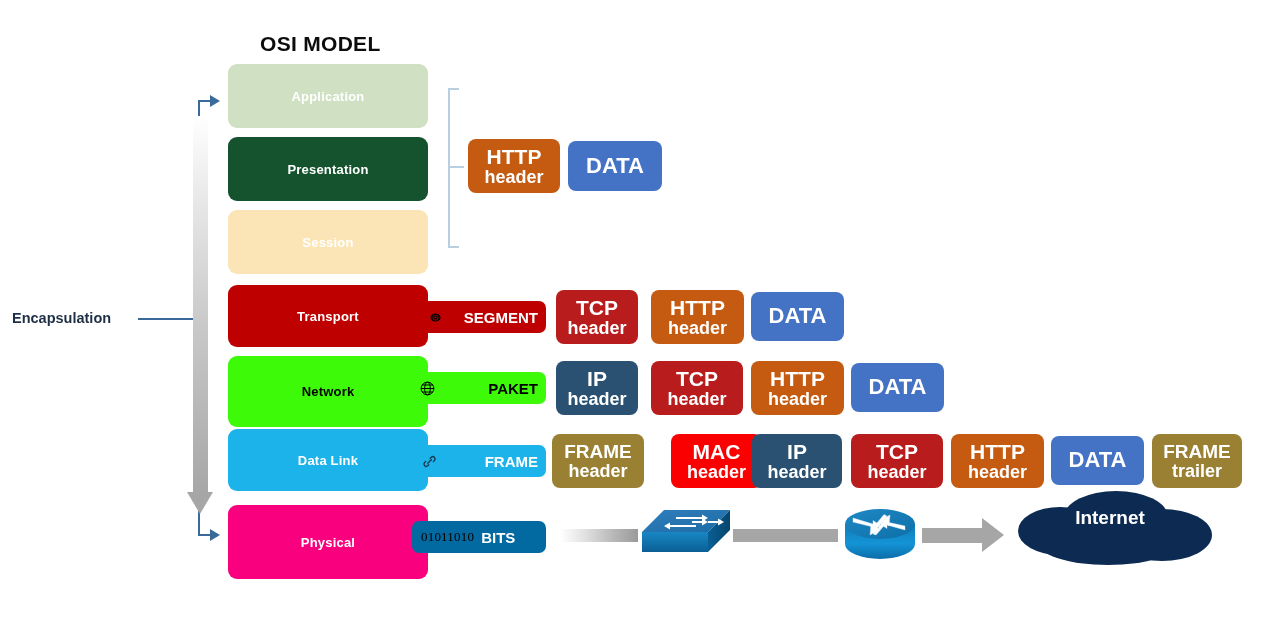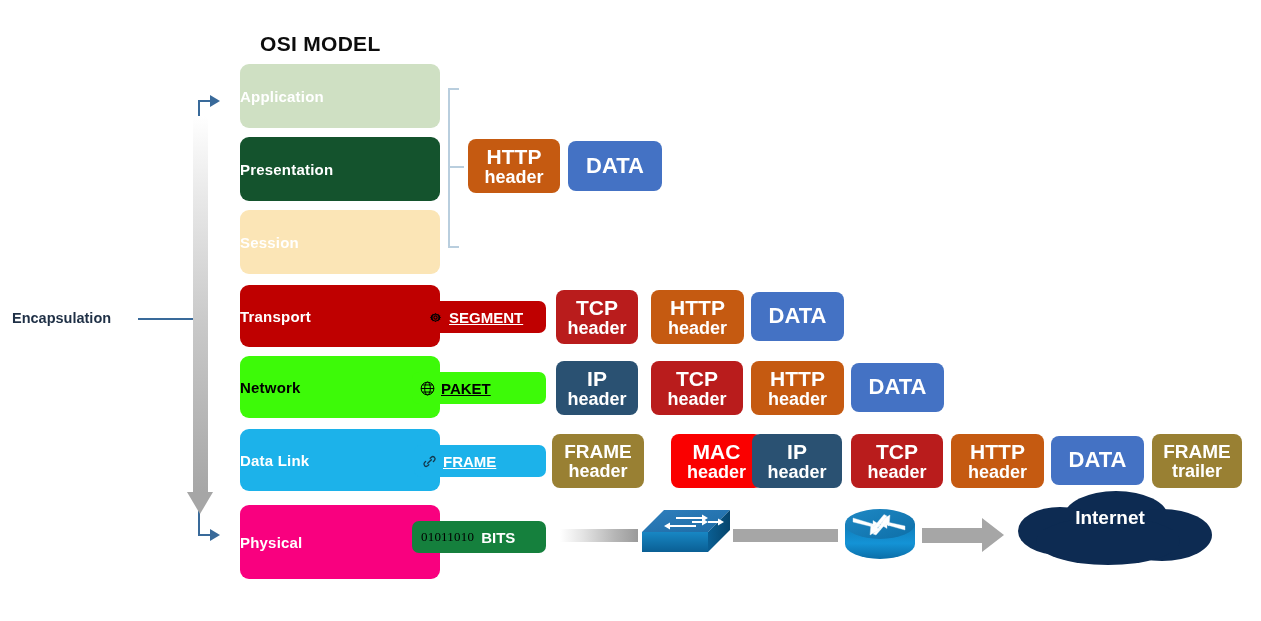--- a/index.html
+++ b/index.html
@@ -39,48 +39,48 @@
     background:linear-gradient(to bottom,#ffffff 0%,#e8e8e8 22%,#c9c9c9 55%,#a6a6a6 100%);
   }
   #gray-head{
     left:187px;top:492px;width:0;height:0;
     border-left:13.5px solid transparent;border-right:13.5px solid transparent;
     border-top:22px solid #a6a6a6;
   }
 
   
   .layer{
-    left:240px;width:200px;border-radius:9px;
-    display:flex;align-items:center;justify-content:flex-start;
-    font-size:15px;font-weight:bold;letter-spacing:.2px;
+    left:228px;width:200px;border-radius:9px;
+    display:flex;align-items:center;justify-content:center;
+    font-size:13px;font-weight:bold;letter-spacing:.2px;
   }
   .layer.faded{color:#ffffff;}
   #layer-application {top:64px; height:64px; background:#cfe0c3;}
   #layer-presentation{top:137px;height:64px; background:#14532d;}
   #layer-session     {top:210px;height:64px; background:#fbe5b6;}
   #layer-transport   {top:285px;height:62px; background:#bf0000;color:#ffffff;}
-  #layer-network     {top:356px;height:62px; background:#3dfa08;color:#000000;}
+  #layer-network     {top:356px;height:71px; background:#3dfa08;color:#000000;}
   #layer-datalink    {top:429px;height:62px; background:#1cb2ea;color:#ffffff;}
   #layer-physical    {top:505px;height:74px; background:#f9007f;color:#ffffff;}
 
   
   .pdu-tab{
     height:32px;border-radius:7px;
     display:flex;align-items:center;
     font-size:15px;font-weight:bold;white-space:nowrap;
   }
   #tab-segment{left:420px;top:301px;width:126px;background:#bf0000;color:#ffffff;}
   #tab-paket  {left:412px;top:372px;width:134px;background:#3dfa08;color:#000000;}
   #tab-frame  {left:414px;top:445px;width:132px;background:#1cb2ea;color:#ffffff;}
-  #tab-bits   {left:412px;top:521px;width:134px;background:#15803d;color:#ffffff;}
+  #tab-bits   {left:412px;top:521px;width:134px;background:#0369a1;color:#ffffff;}
   .tab-icon{
     width:20px;height:20px;margin-left:5px;margin-right:4px;
     display:flex;align-items:center;justify-content:center;flex:0 0 auto;
   }
-  .tab-text{flex:1 1 auto;text-align:left;padding-right:18px;text-decoration:underline;}
+  .tab-text{flex:1 1 auto;text-align:right;padding-right:8px;}
   #bits-bin{
     font-family:"Liberation Serif",serif;font-weight:normal;font-size:13px;
     color:#000000;margin-left:9px;letter-spacing:.2px;
   }
   #bits-word{font-size:15px;font-weight:bold;color:#ffffff;margin-left:7px;padding-right:10px;}
 
   
   .blk{
     border-radius:8px;color:#ffffff;
     display:flex;flex-direction:column;align-items:center;justify-content:center;

